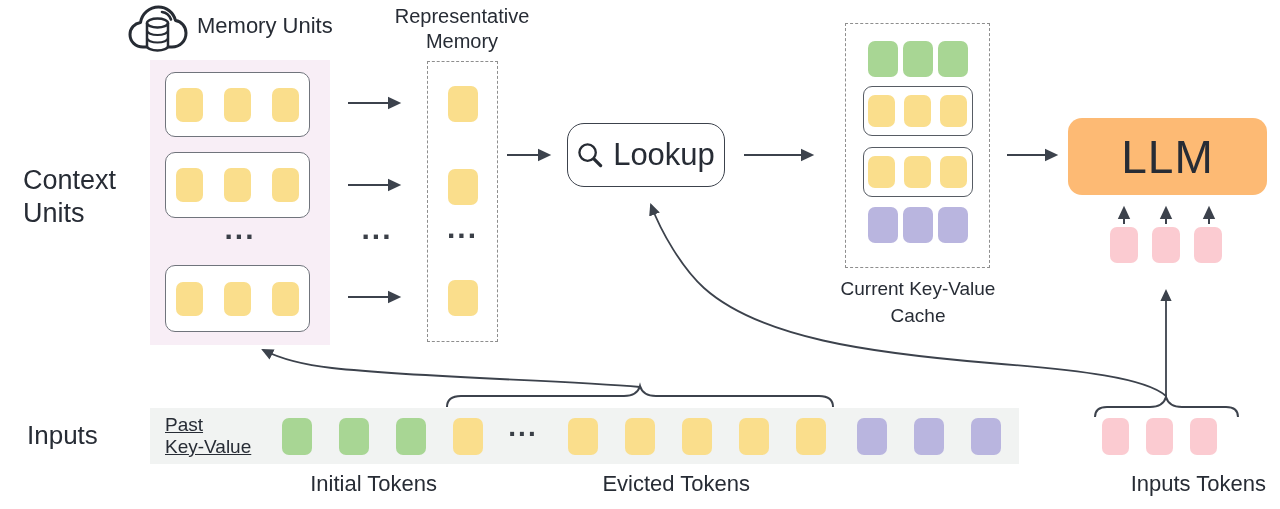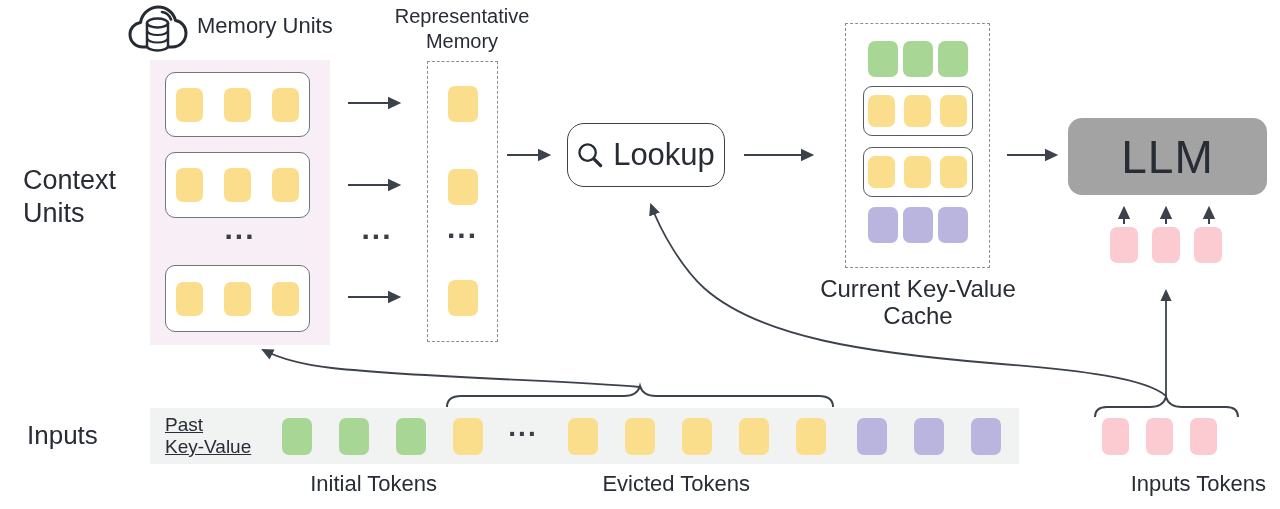--- a/index.html
+++ b/index.html
@@ -104,26 +104,26 @@
     </div>
     <div class="cacheunit tk-c" style="margin-top:11px;width:110px;height:50px;">
       <span style="display:contents"><div class="tok" style="background: rgb(250, 222, 140);"></div><div class="tok" style="background: rgb(250, 222, 140);"></div><div class="tok" style="background: rgb(250, 222, 140);"></div></span>
     </div>
     <div class="row gap5 tk-b" style="margin-top:10px;">
         <div class="tok" style="background: rgb(185, 181, 223);"></div>
         <div class="tok" style="background: rgb(185, 181, 223);"></div>
         <div class="tok" style="background: rgb(185, 181, 223);"></div>
       </div>
   </div>
-  <div class="abs center" style="left:808px;top:275px;width:220px;font-size:24px;line-height:27px;">
+  <div class="abs center" style="left:808px;top:275px;width:220px;font-size:19px;line-height:27px;">
     <div>Current Key-Value</div>
     <div>Cache</div>
   </div>
 
-  <div class="abs llmbox" style="left: 1068px; top: 118px; width: 199px; height: 77px; background: #a3a3a3;">
+  <div class="abs llmbox" style="left: 1068px; top: 118px; width: 199px; height: 77px; background: #fdba74;">
     <span style="font-size:46px;letter-spacing:1px;">LLM</span>
   </div>
   <div class="abs row gap14 tk-f" style="left:1110px;top:227px;">
       <div class="tok" style="background: rgb(251, 203, 209);"></div>
       <div class="tok" style="background: rgb(251, 203, 209);"></div>
       <div class="tok" style="background: rgb(251, 203, 209);"></div>
     </div>
 
   <div class="abs lbl" style="left:27px;top:420px;font-size:26px;">Inputs</div>
   <div class="abs" style="left: 150px; top: 408px; width: 869px; height: 56px; background: rgb(241, 243, 242);"></div>

